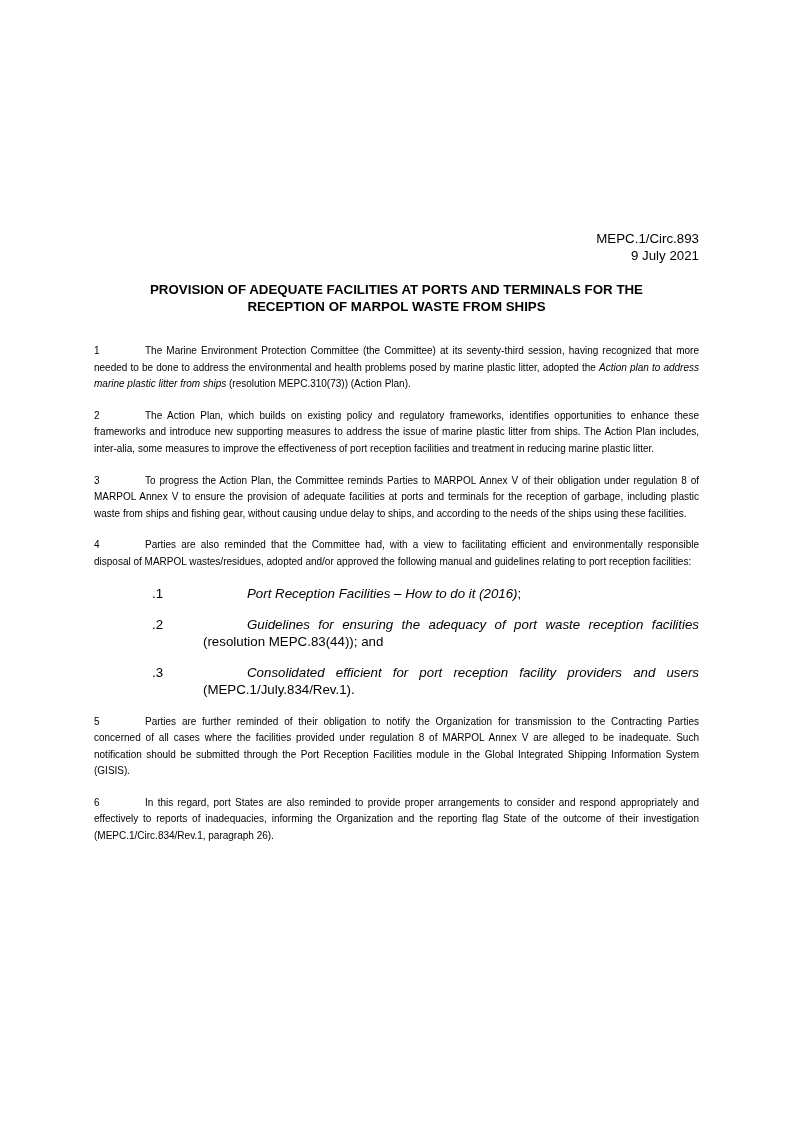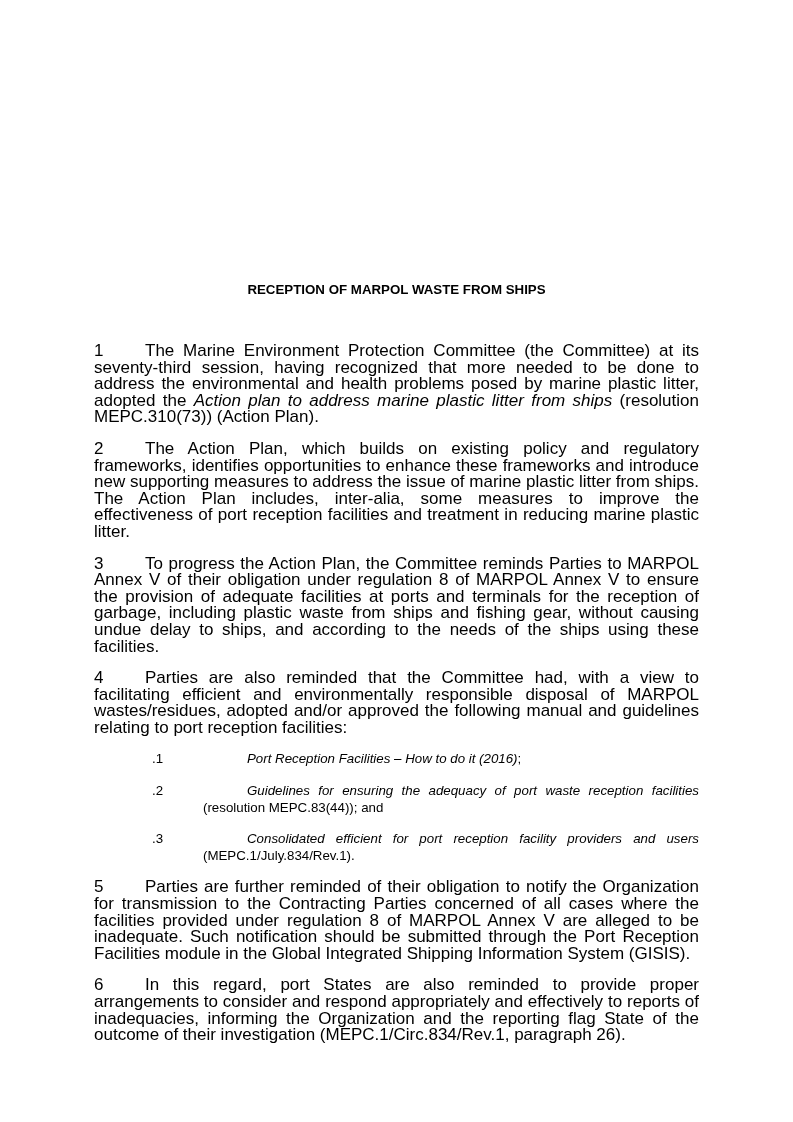--- a/index.html
+++ b/index.html
@@ -49,21 +49,21 @@
     display: block;
   }
   .body-block {
     position: absolute;
     left: 94px;
     top: 343px;
     width: 605px;
   }
   p.para {
     margin: 0 0 15px 0;
-    font-size: 17px;
+    font-size: 10px;
     line-height: 16.6px;
     text-align: justify;
     text-justify: inter-word;
     -webkit-hyphens: none;
     hyphens: none;
   }
   p.para .num {
     display: inline-block;
     width: 51px;
     font-style: normal;
@@ -102,22 +102,27 @@
   }
   .sub-list li .plain {
     font-style: normal;
   }
 </style>
 </head>
 <body>
 
 <div class="page">
 
+  <div class="doc-header">
+    <span class="ref">MEPC.1/Circ.893</span>
+    <span class="date">9 July 2021</span>
+  </div>
 
   <div class="doc-title">
+    <span class="tline">PROVISION OF ADEQUATE FACILITIES AT PORTS AND TERMINALS FOR THE</span>
     <span class="tline">RECEPTION OF MARPOL WASTE FROM SHIPS</span>
   </div>
 
   <div class="body-block">
 
     <p class="para"><span class="num">1</span><span>The Marine Environment Protection Committee (the Committee) at its seventy-third session, having recognized that more needed to be done to address the environmental and health problems posed by marine plastic litter, adopted the </span><span class="it">Action plan to address marine plastic litter from ships</span><span> (resolution MEPC.310(73)) (Action Plan).</span></p>
 
     <p class="para"><span class="num">2</span><span>The Action Plan, which builds on existing policy and regulatory frameworks, identifies opportunities to enhance these frameworks and introduce new supporting measures to address the issue of marine plastic litter from ships. The Action Plan includes, inter-alia, some measures to improve the effectiveness of port reception facilities and treatment in reducing marine plastic litter.</span></p>
 
     <p class="para"><span class="num">3</span><span>To progress the Action Plan, the Committee reminds Parties to MARPOL Annex V of their obligation under regulation 8 of MARPOL Annex V to ensure the provision of adequate facilities at ports and terminals for the reception of garbage, including plastic waste from ships and fishing gear, without causing undue delay to ships, and according to the needs of the ships using these facilities.</span></p>

